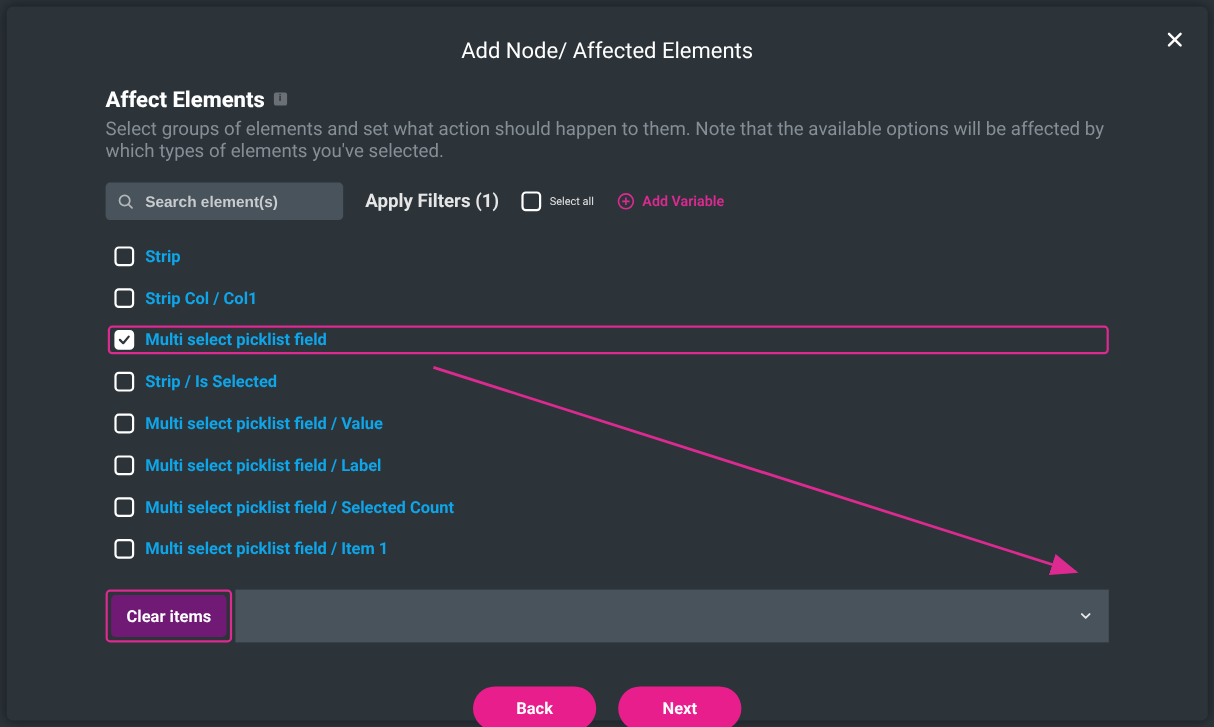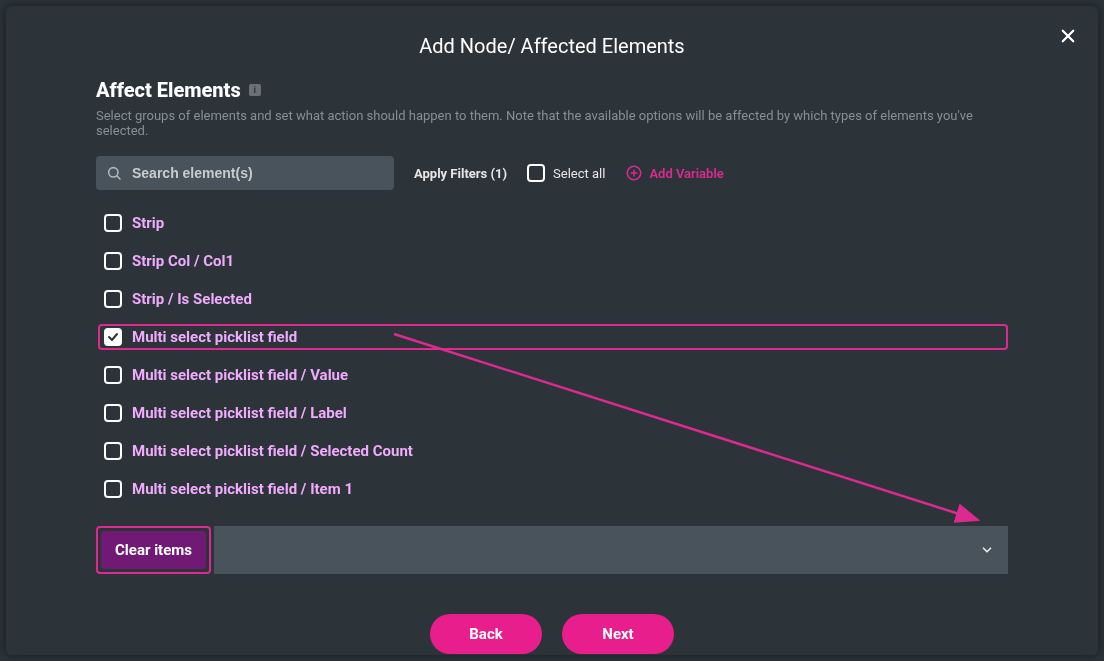--- a/index.html
+++ b/index.html
@@ -59,58 +59,58 @@
     background: #6a7076;
     color: #2c343a;
     border-radius: 2px;
     font-size: 9px;
     display: inline-flex;
     align-items: center;
     justify-content: center;
     font-weight: bold;
   }
   .subtext {
-    font-size: 13px;
+    font-size: 17px;
     color: #878f96;
     margin-bottom: 18px;
   }
   .filters-row {
     display: flex;
     align-items: center;
     gap: 20px;
     margin-bottom: 20px;
   }
   .search-box {
     display: flex;
     align-items: center;
     background: #48535b;
     border-radius: 4px;
     height: 34px;
-    width: 298px;
+    width: 216px;
     padding: 0 10px;
     gap: 8px;
   }
   .search-box svg { width: 16px; height: 16px; color: #b3b7ba; flex: none; }
   .search-input {
     flex: 1;
     background: transparent;
     border: none;
     outline: none;
     color: #e6e6e6;
     font-size: 14px;
   }
   .search-input::placeholder { color: #c8ccce; font-weight: 600; }
   .filter-link {
-    font-size: 13px;
+    font-size: 17px;
     font-weight: 700;
     color: #e6e6e6;
   }
   .select-all {
     display: flex; align-items: center; gap: 8px;
-    font-size: 13px;
+    font-size: 10px;
     color: #e6e6e6;
   }
   .add-var {
     display: flex; align-items: center; gap: 6px;
     font-size: 13px;
     font-weight: 600;
     color: #dc2a91;
     cursor: pointer;
   }
   .add-var svg { width: 18px; height: 18px; }
@@ -135,21 +135,21 @@
     flex-direction: column;
     gap: 12px;
     margin-left: 8px;
   }
   .element-row {
     display: flex;
     align-items: center;
     gap: 10px;
     font-size: 15px;
     font-weight: 700;
-    color: #f0abfc;
+    color: #0ea5e9;
     height: 26px;
   }
   .row-highlight {
     padding: 4px 6px 4px 4px;
     border: 2px solid #dc2a91;
     border-radius: 4px;
     margin-left: -6px;
   }
   .row-label { white-space: nowrap; }
 
@@ -269,31 +269,31 @@
     <div class="element-list" id="element-list" style="position: relative;">
 
     <div class="element-row">
           <span class="cb"></span>
           <span class="row-label">Strip</span>
         </div>
         <div class="element-row">
           <span class="cb"></span>
           <span class="row-label">Strip Col / Col1</span>
         </div>
-        <div class="element-row">
-          <span class="cb"></span>
-          <span class="row-label">Strip / Is Selected</span>
-        </div>
         <div class="element-row row-highlight">
           <span class="cb checked">
             <svg viewBox="0 0 24 24" fill="none" stroke="currentColor" stroke-width="4" stroke-linecap="round" stroke-linejoin="round">
               <polyline points="4 12 10 18 20 6"></polyline>
             </svg>
           </span>
           <span class="row-label">Multi select picklist field</span>
+        </div>
+        <div class="element-row">
+          <span class="cb"></span>
+          <span class="row-label">Strip / Is Selected</span>
         </div>
         <div class="element-row">
           <span class="cb"></span>
           <span class="row-label">Multi select picklist field / Value</span>
         </div>
         <div class="element-row">
           <span class="cb"></span>
           <span class="row-label">Multi select picklist field / Label</span>
         </div>
         <div class="element-row">

